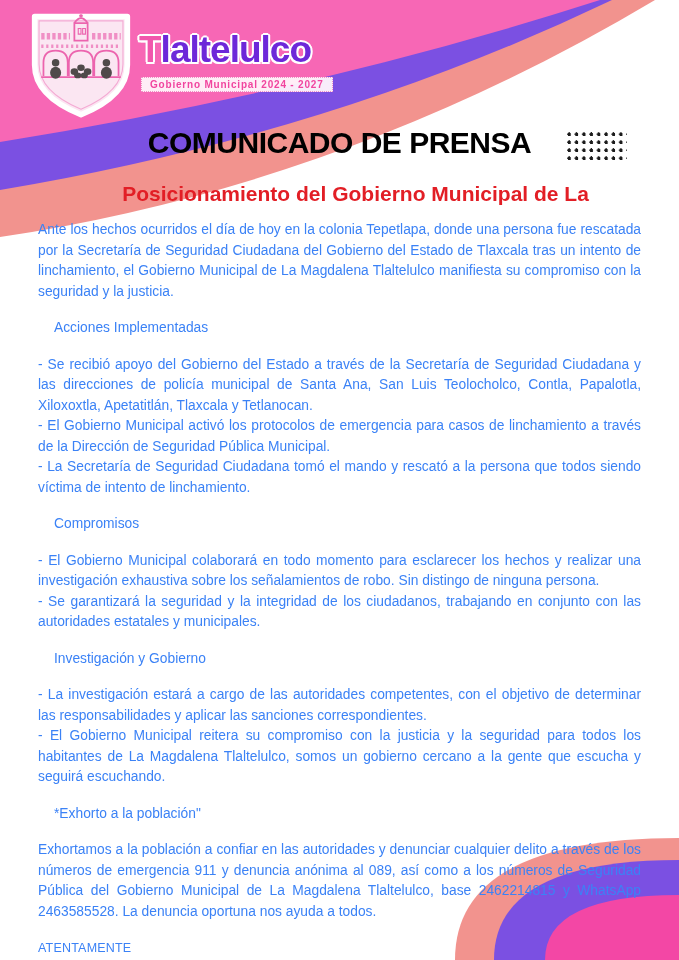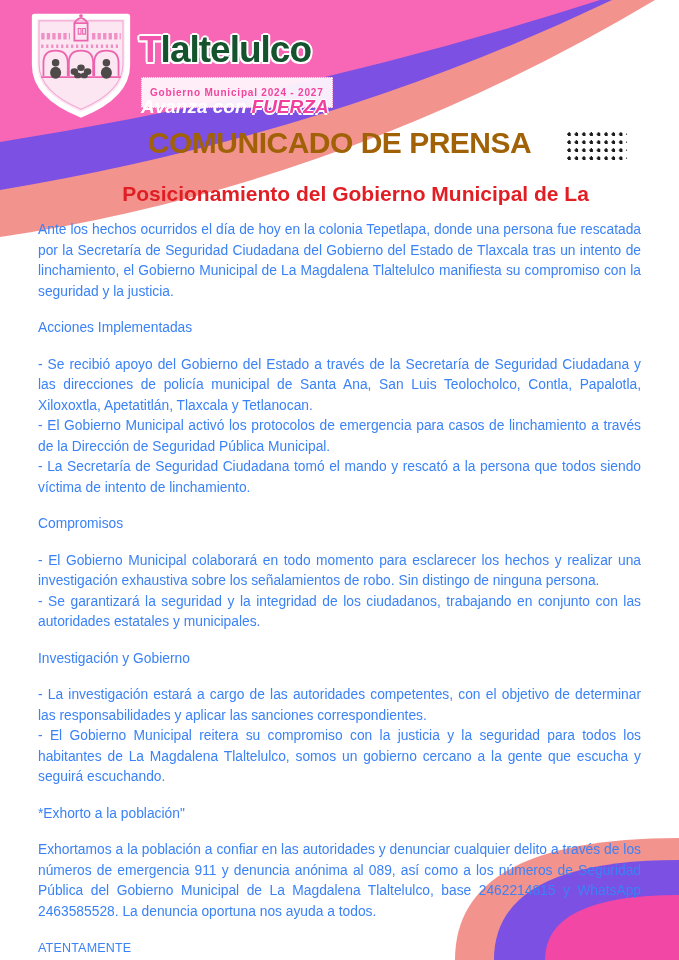--- a/index.html
+++ b/index.html
@@ -13,62 +13,62 @@
 
   .logo-seal { position:absolute; left:24px; top:12px; }
 
   .wordmark {
     position:absolute; left:139px; top:31px;
     font-size:37px; font-weight:bold; letter-spacing:-1px; line-height:1;
     text-shadow:-2px 0 0 #fff, 2px 0 0 #fff, 0 -2px 0 #fff, 0 2px 0 #fff,
                 -1.5px -1.5px 0 #fff, 1.5px -1.5px 0 #fff, -1.5px 1.5px 0 #fff, 1.5px 1.5px 0 #fff;
   }
   .wordmark .wm-t { color:#F156AC; }
-  .wordmark .wm-rest { color:#14532d; }
+  .wordmark .wm-rest { color:#6d28d9; }
 
   .gov-strip {
     position:absolute; left:141px; top:77px;
     background:rgba(255,246,251,0.95); border:1px dotted #F08FC5;
     color:#F1459F; font-size:10px; font-weight:bold; letter-spacing:0.8px;
-    padding:9px 8px; white-space:nowrap;
+    padding:1px 8px; white-space:nowrap;
   }
   .tagline {
     position:absolute; left:141px; top:96px;
     font-size:19px; font-weight:bold; font-style:italic; color:#ffffff;
     white-space:nowrap;
   }
   .tagline .fuerza {
     color:#F23F9F; margin-left:5px;
     text-shadow:-1.5px 0 0 #fff, 1.5px 0 0 #fff, 0 -1.5px 0 #fff, 0 1.5px 0 #fff;
   }
 
   .main-title {
     position:absolute; top:126px; left:0; width:100%;
-    text-align:center; color:#a16207;
+    text-align:center; color:#000000;
     font-size:30px; font-weight:bold; letter-spacing:-0.5px; line-height:34px;
     margin:0;
   }
   .dots-grid {
     position:absolute; right:52px; top:132px; width:60px; height:32px;
     background-image:radial-gradient(circle at 2.2px 2.2px, #1b1b1b 1.7px, transparent 2px);
     background-size:7.4px 8px;
   }
   .sub-title {
     position:absolute; top:165px; left:0; width:100%;
     text-align:center; color:#E21E25;
     font-size:21px; font-weight:bold; line-height:26px; margin:16px;
   }
 
   .press-body {
     position:absolute; left:38px; top:220px; width:603px;
     font-size:13.8px; line-height:20.5px; color:#3b82f6;
   }
   .press-body p { padding:0; }
   .sec-paragraph { margin:0; text-align:justify; }
-  .sec-heading { margin:16px 0; text-align:left; }
+  .sec-heading { margin:16px 16px; text-align:left; }
   .sec-centered { margin:16px 0 0 0; text-align:left; font-size:12.5px; letter-spacing:0.2px; }
 </style>
 </head>
 <body>
 
 <div class="page">
 
   <svg class="top-waves" width="679" height="250" viewBox="0 0 679 250">
     <path d="M0,0 L655,0 Q345,185 0,237 Z" fill="#F2938E"></path>
     <path d="M0,0 L612,0 Q330,135 0,190 Z" fill="#7B50E2"></path>
@@ -111,21 +111,20 @@
       <ellipse cx="56" cy="54" rx="3.4" ry="3"></ellipse>
       <ellipse cx="47" cy="57.5" rx="3.2" ry="2.6"></ellipse>
       <ellipse cx="53" cy="57.5" rx="3.2" ry="2.6"></ellipse>
     </g>
   </svg>
 
   <div class="wordmark"><span class="wm-t">T</span><span class="wm-rest">laltelulco</span></div>
 
   <div class="gov-strip">Gobierno Municipal 2024 - 2027</div>
 
-  <div class="tagline"><span>Avanza con</span><span class="fuerza">FUERZA</span></div>
 
   <h1 class="main-title">COMUNICADO DE PRENSA</h1>
   <div class="dots-grid"></div>
   <h2 class="sub-title"><span>Posicionamiento del Gobierno Municipal de La</span><br></h2>
 
   <div class="press-body">
 
   <p class="sec-paragraph">Ante los hechos ocurridos el día de hoy en la colonia Tepetlapa, donde una persona fue rescatada por la Secretaría de Seguridad Ciudadana del Gobierno del Estado de Tlaxcala tras un intento de linchamiento, el Gobierno Municipal de La Magdalena Tlaltelulco manifiesta su compromiso con la seguridad y la justicia.</p>
       <p class="sec-heading">Acciones Implementadas</p>
       <p class="sec-paragraph">- Se recibió apoyo del Gobierno del Estado a través de la Secretaría de Seguridad Ciudadana y las direcciones de policía municipal de Santa Ana, San Luis Teolocholco, Contla, Papalotla, Xiloxoxtla, Apetatitlán, Tlaxcala y Tetlanocan.</p>

